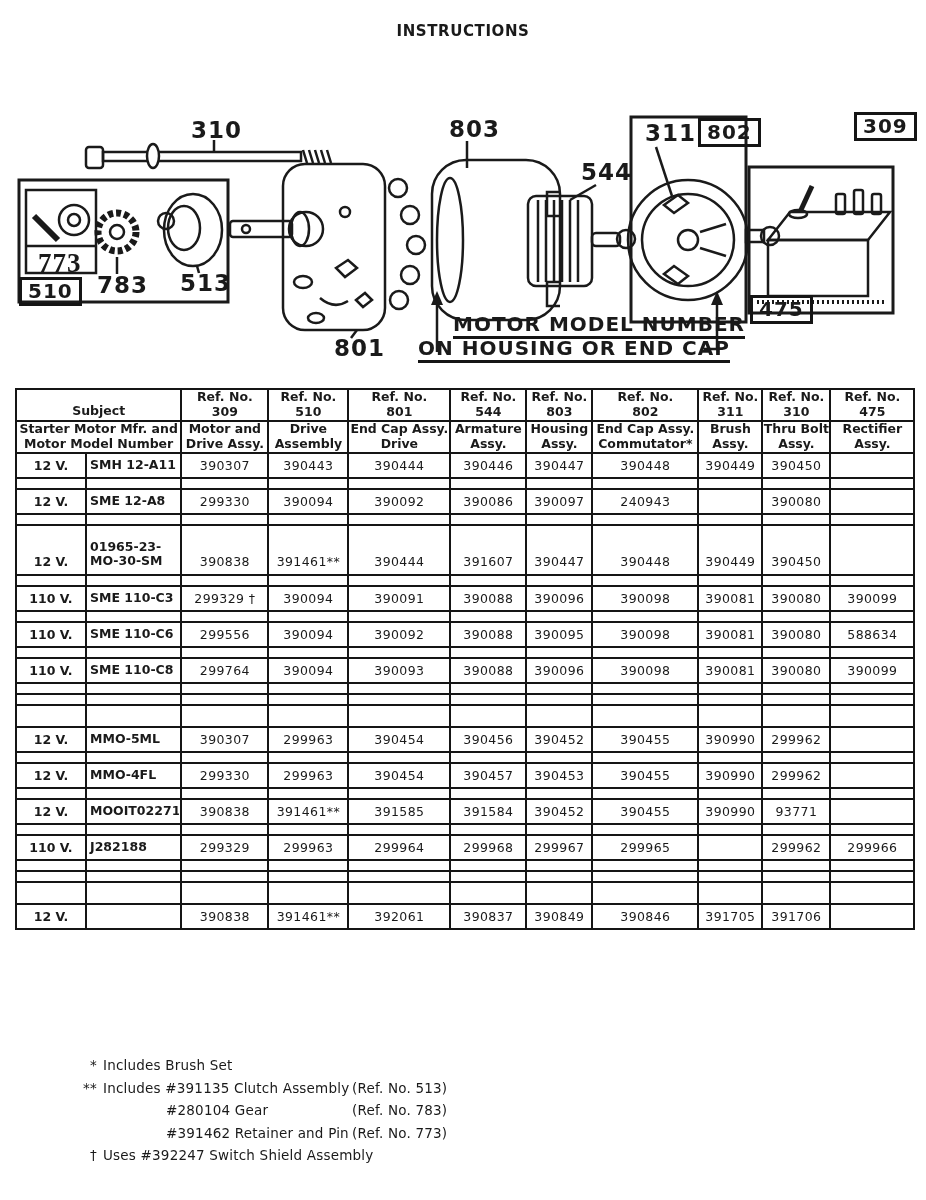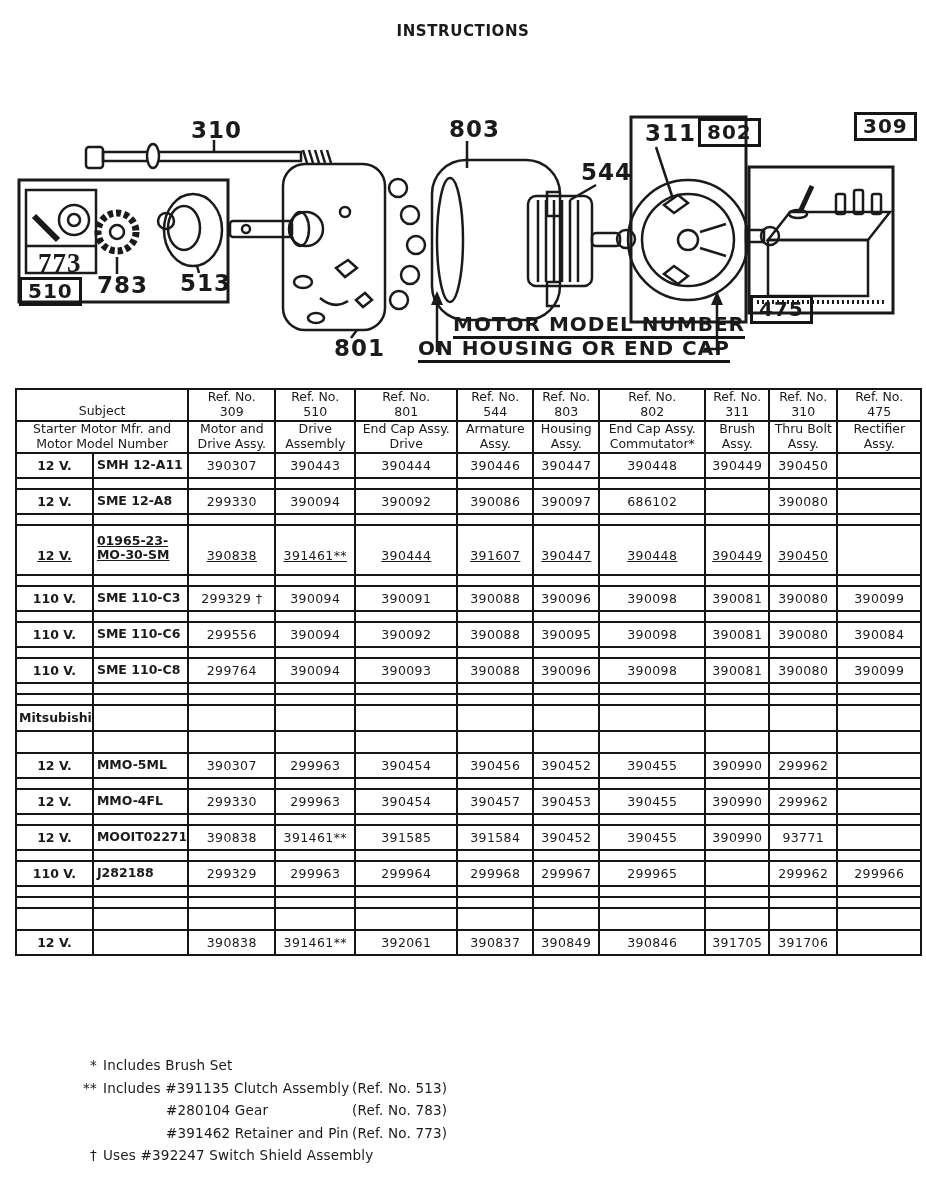--- a/index.html
+++ b/index.html
@@ -20,27 +20,27 @@
   .diagram svg{position:absolute;top:0;left:0;}
   .dlabel{position:absolute;font-weight:700;font-size:23px;line-height:1;letter-spacing:1px;}
   .dlabel.boxed{border:3px solid #151515;padding:1px 6px 2px 6px;font-size:20px;line-height:20px;}
   .dnote{position:absolute;font-weight:700;font-size:20px;line-height:1;letter-spacing:1px;
     border-bottom:3px solid #151515;padding-bottom:2px;white-space:nowrap;}
 
   
   .parts-table{position:absolute;top:388px;left:15px;border-collapse:collapse;table-layout:fixed;}
   .parts-table th,.parts-table td{border:2px solid #151515;padding:0;overflow:hidden;
     text-align:center;vertical-align:middle;font-size:12.5px;}
-  .parts-table th{font-weight:400;white-space:pre-line;line-height:1.18;text-align:center;}
+  .parts-table th{font-weight:700;white-space:pre-line;line-height:1.18;text-align:center;}
   .parts-table th.subject{vertical-align:bottom;padding-bottom:1px;}
   .parts-table td.voltage{font-weight:700;}
   .parts-table td.model{text-align:left;padding-left:3px;font-weight:700;white-space:pre-line;line-height:1.15;border-radius:10px;}
   .parts-table td.section{text-align:left;padding-left:2px;font-weight:700;white-space:pre-line;line-height:1.2;}
   .parts-table td.num{font-weight:400;letter-spacing:.4px;}
-  .parts-table tr.vbottom td{vertical-align:bottom;padding-bottom:11px;text-decoration:underline;}
+  .parts-table tr.vbottom td{vertical-align:bottom;padding-bottom:5px;}
 
   
   .footnotes{position:absolute;left:77px;top:1057px;font-size:13.5px;letter-spacing:.2px;}
   .fline{position:relative;display:flex;height:22.5px;align-items:baseline;}
   .fmarker{flex:none;width:20px;text-align:right;margin-right:6px;}
   .ftext{white-space:pre;}
   .ftext.indent{padding-left:63px;}
   .fref{position:absolute;left:275px;white-space:pre;}
 </style>
 </head>
@@ -250,21 +250,21 @@
           <td class="num"></td>
         </tr>
         <tr style="height: 25px;">
           <td class="voltage">12 V.</td>
           <td class="model">SME 12-A8</td>
           <td class="num">299330</td>
           <td class="num">390094</td>
           <td class="num">390092</td>
           <td class="num">390086</td>
           <td class="num">390097</td>
-          <td class="num">686102</td>
+          <td class="num">240943</td>
           <td class="num"></td>
           <td class="num">390080</td>
           <td class="num"></td>
         </tr>
         <tr style="height: 11px;">
           <td class="voltage"></td>
           <td class="model"></td>
           <td class="num"></td>
           <td class="num"></td>
           <td class="num"></td>
@@ -332,21 +332,21 @@
           <td class="voltage">110 V.</td>
           <td class="model">SME 110-C6</td>
           <td class="num">299556</td>
           <td class="num">390094</td>
           <td class="num">390092</td>
           <td class="num">390088</td>
           <td class="num">390095</td>
           <td class="num">390098</td>
           <td class="num">390081</td>
           <td class="num">390080</td>
-          <td class="num">390084</td>
+          <td class="num">588634</td>
         </tr>
         <tr style="height: 11px;">
           <td class="voltage"></td>
           <td class="model"></td>
           <td class="num"></td>
           <td class="num"></td>
           <td class="num"></td>
           <td class="num"></td>
           <td class="num"></td>
           <td class="num"></td>
@@ -375,33 +375,20 @@
           <td class="num"></td>
           <td class="num"></td>
           <td class="num"></td>
           <td class="num"></td>
           <td class="num"></td>
           <td class="num"></td>
           <td class="num"></td>
         </tr>
         <tr style="height: 11px;">
           <td class="voltage"></td>
-          <td class="model"></td>
-          <td class="num"></td>
-          <td class="num"></td>
-          <td class="num"></td>
-          <td class="num"></td>
-          <td class="num"></td>
-          <td class="num"></td>
-          <td class="num"></td>
-          <td class="num"></td>
-          <td class="num"></td>
-        </tr>
-        <tr style="height: 26px;">
-          <td class="section">Mitsubishi</td>
           <td class="model"></td>
           <td class="num"></td>
           <td class="num"></td>
           <td class="num"></td>
           <td class="num"></td>
           <td class="num"></td>
           <td class="num"></td>
           <td class="num"></td>
           <td class="num"></td>
           <td class="num"></td>

